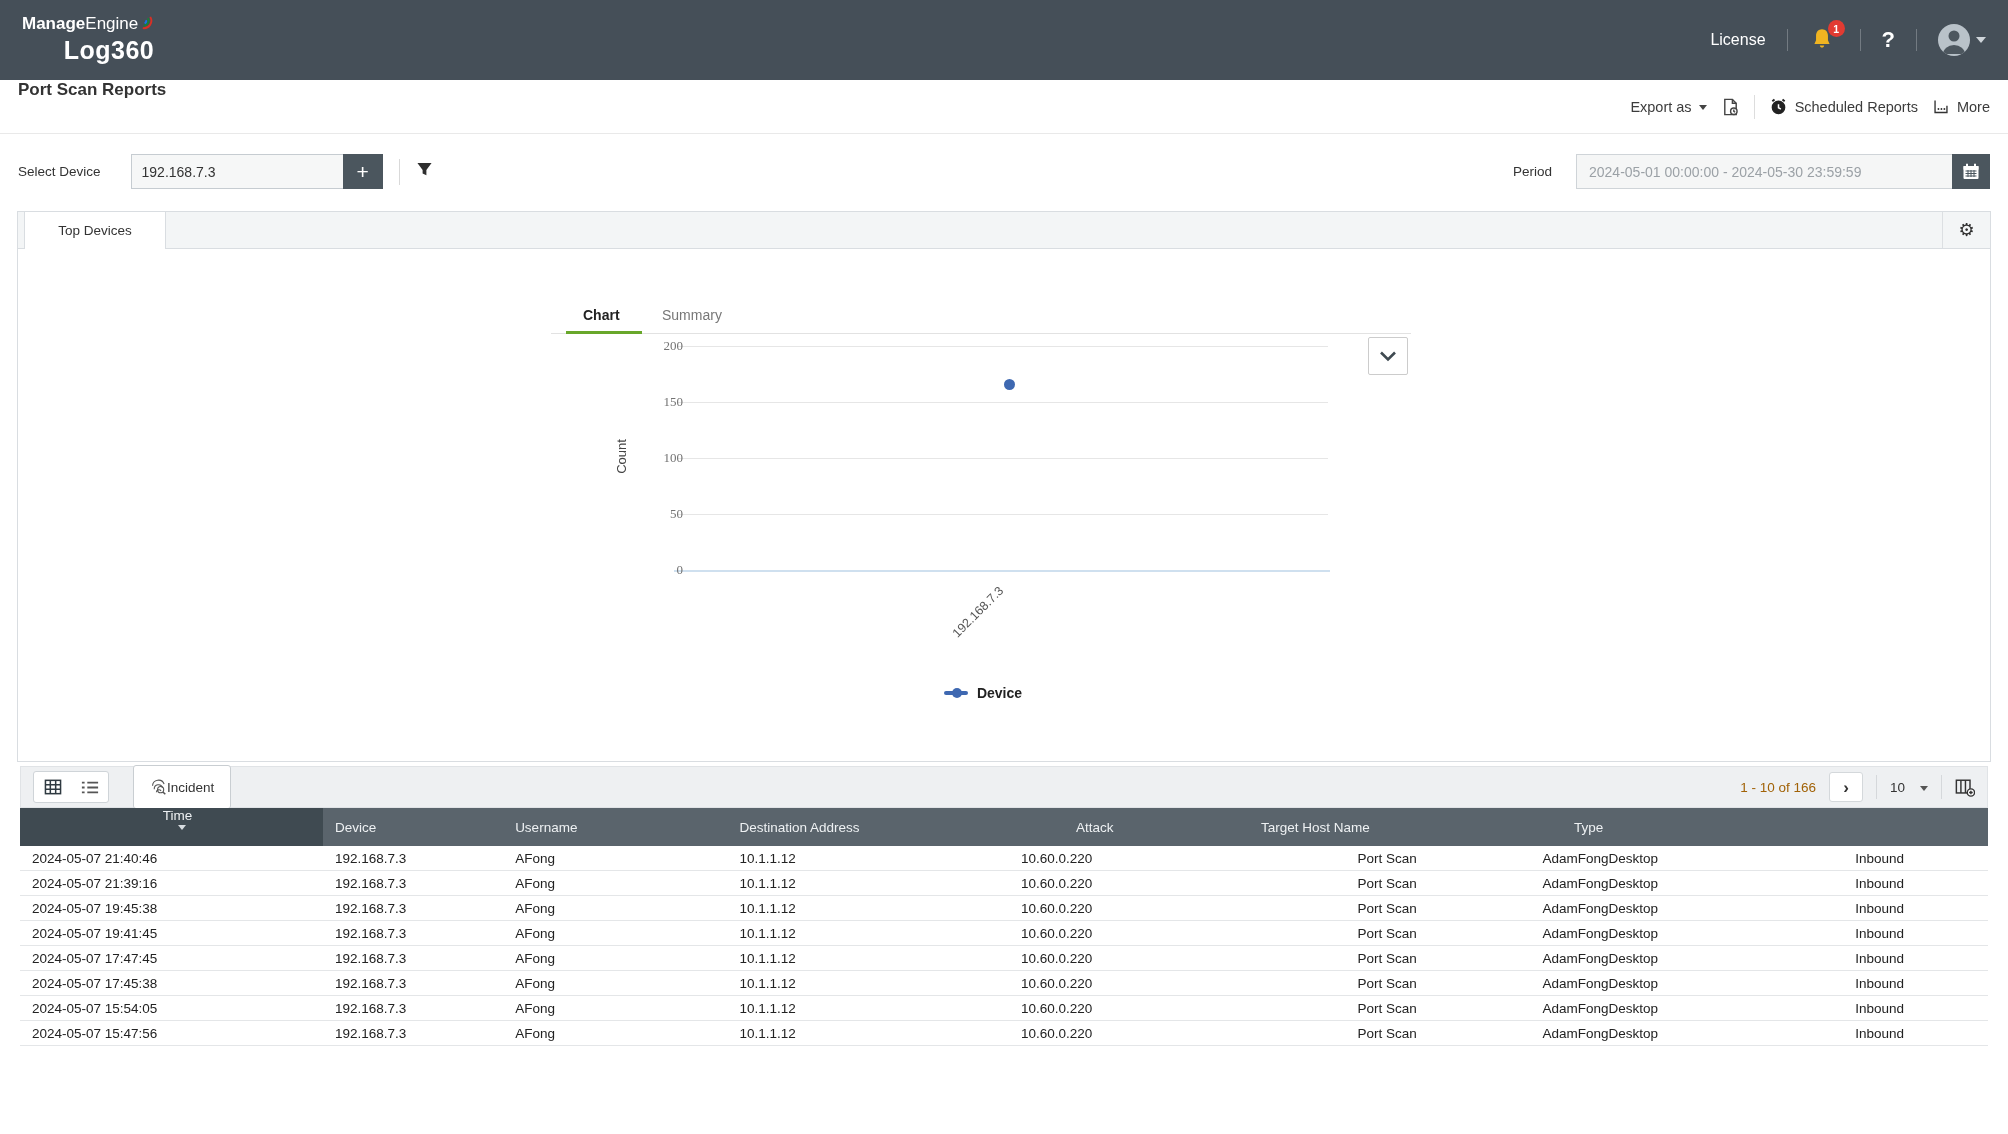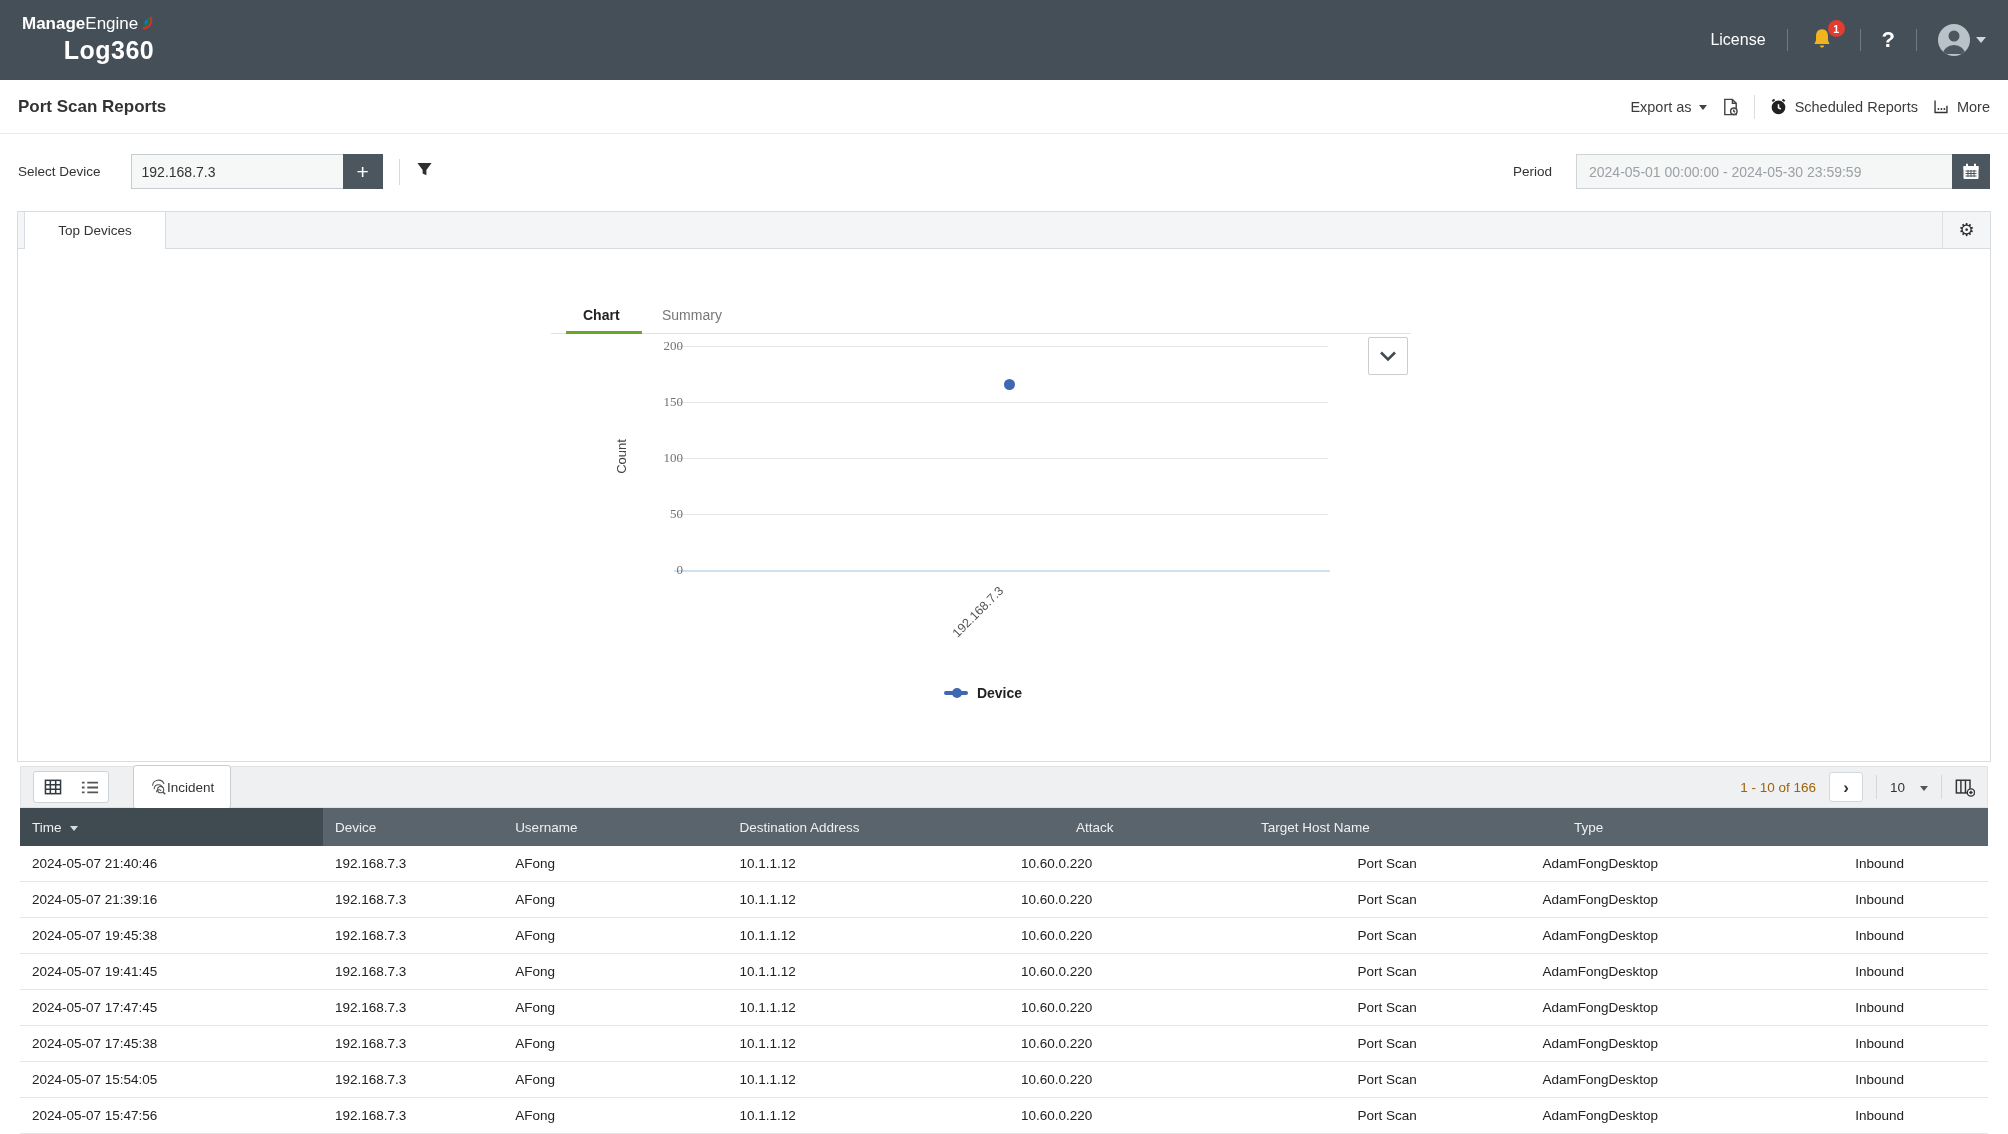--- a/index.html
+++ b/index.html
@@ -22,21 +22,21 @@
     background:#e23b32; border-radius:9px; color:#fff; font-size:10.5px; font-weight:700;
     display:flex; align-items:center; justify-content:center; padding:0 4px; }
   .help-q { color:#fff; font-size:22px; font-weight:700; cursor:pointer; }
   .avatar-wrap { display:flex; align-items:center; gap:6px; cursor:pointer; }
   .avatar { width:32px; height:32px; border-radius:50%; background:#b9c2c9;
     display:flex; align-items:flex-end; justify-content:center; overflow:hidden; }
   .caret { width:0; height:0; border-left:5px solid transparent; border-right:5px solid transparent;
     border-top:6px solid #cfd5da; }
 
   
-  .page-header { height:54px; display:flex; align-items:center; justify-content:space-between;
+  .page-header { height:54px; display:flex; justify-content:space-between;
     padding:0 18px; border-bottom:1px solid #e9e9e9; }
   .page-title { font-size:17px; font-weight:700; color:#333; }
   .ph-right { display:flex; align-items:center; gap:14px; color:#3c3c3c; font-size:14.5px; }
   .ph-item { display:flex; align-items:center; gap:7px; cursor:pointer; }
   .sm-caret { width:0; height:0; border-left:4px solid transparent; border-right:4px solid transparent;
     border-top:5px solid #444; margin-top:2px; }
   .v-div { width:1px; height:24px; background:#ddd; }
 
   
   .filter-row { display:flex; align-items:center; justify-content:space-between; padding:20px 18px 22px; }
@@ -116,24 +116,24 @@
   .pagesize .sm-caret { border-top-color:#555; }
   .addcol { cursor:pointer; display:flex; align-items:center; }
 
   .dtable { margin:0 20px; }
   .thead { display:flex; height:38px; background:#5a646c; color:#eef1f3; font-size:13.5px;
     align-items:stretch; }
   .th { display:flex; align-items:center; padding-left:12px; cursor:pointer; }
   .th.sorted { background:#3f4a51; }
   .sort-caret { width:0; height:0; border-left:4px solid transparent; border-right:4px solid transparent;
     border-top:5px solid #d7dce0; margin-left:8px; margin-top:2px; }
-  .trow { display:flex; height:36px; align-items:center; border-bottom:1px solid #e4e6e8;
+  .trow { display:flex; height:25px; align-items:center; border-bottom:1px solid #e4e6e8;
     font-size:13.5px; color:#222; cursor:pointer; background:#fff; }
   .tcell { padding-left:12px; overflow:hidden; white-space:nowrap; }
-  .col0{width:15.4%;} .col1{width:9.15%;} .col2{width:11.4%;} .col3{width:14.3%;}
+  .col0{width:15.4%;flex-direction:column;} .col1{width:9.15%;} .col2{width:11.4%;} .col3{width:14.3%;}
   .col4{width:17.1%;} .col5{width:9.4%;} .col6{width:15.9%;} .col7{width:7.35%;}
 </style>
 </head>
 <body>
 
 <div class="app-header">
   <div class="brand">
     <div class="brand-top">
       <b>Manage</b>
         <span class="eng">Engine</span>

